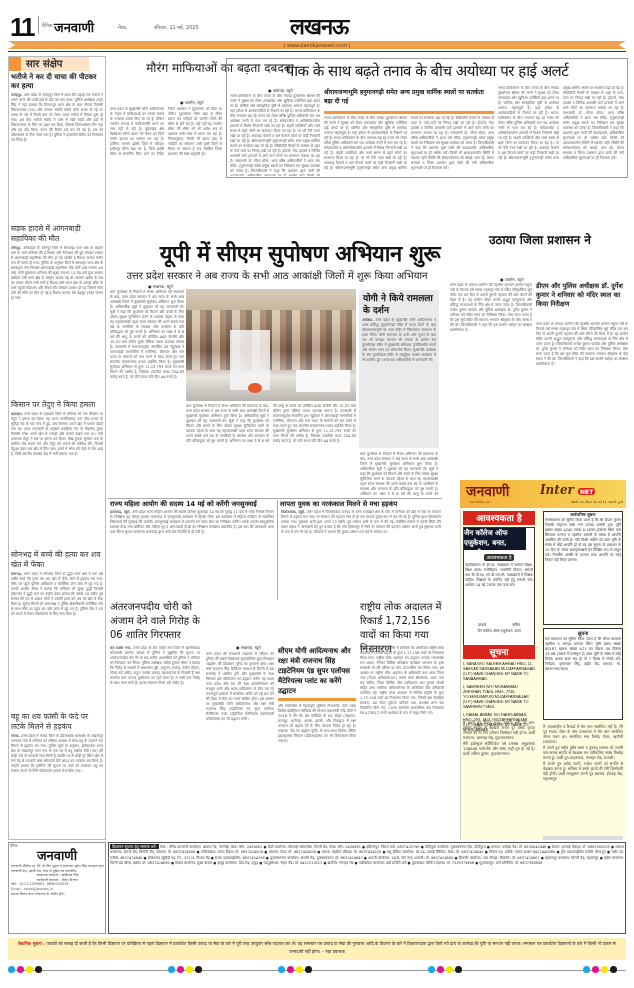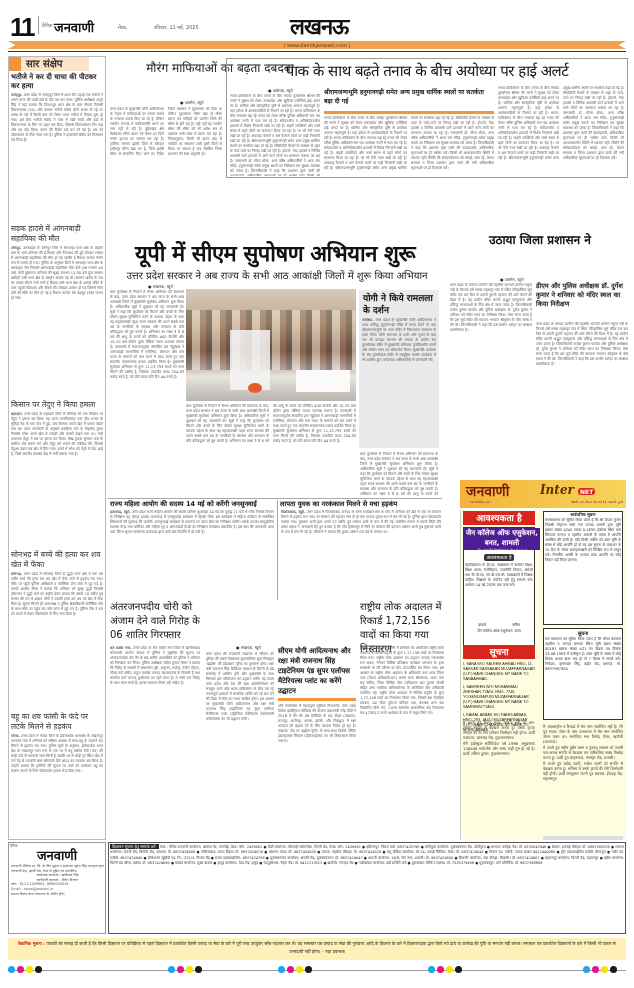--- a/index.html
+++ b/index.html
@@ -26,21 +26,21 @@
 #sar-title{left:26px;top:57px;font:bold 10px "DejaVu Sans",sans-serif;color:#333;line-height:14px}
 .lh{font:bold 7px "DejaVu Sans",sans-serif;color:#222;line-height:9px}
 .lh2{font:7.5px "DejaVu Sans",sans-serif;color:#333;line-height:10px}
 
 #h-maurang{left:110px;top:58px;width:220px;text-align:center;font:9.5px "DejaVu Sans",sans-serif;color:#222;line-height:20px}
 #h-maurang b{display:block;font-weight:normal;font-size:12px}
 #box-ayodhya{left:226px;top:58px;width:402px;height:120px;border:1px solid #999}
 #h-ayodhya{left:228px;top:59px;width:398px;text-align:center;font:15px "DejaVu Sans",sans-serif;color:#111;line-height:24px;letter-spacing:-0.5px}
 #sub-ayodhya{left:324px;top:87px;width:168px;font:bold 6.2px "DejaVu Sans",sans-serif;color:#222;line-height:9px}
 #bar-ayodhya{left:324px;top:111px;width:170px;height:3px;background:#f2953b}
-#h-yoga{left:110px;top:240px;width:330px;text-align:center;font:bold 22px "DejaVu Sans",sans-serif;color:#111;line-height:28px;letter-spacing:-0.5px}
+#h-yoga{left:110px;top:240px;width:330px;text-align:right;font:bold 22px "DejaVu Sans",sans-serif;color:#111;line-height:28px;letter-spacing:-0.5px}
 #sub-yoga{left:112px;top:270px;width:330px;text-align:center;font:10px "DejaVu Sans",sans-serif;color:#222;line-height:12px}
 #h-surya{left:450px;top:232px;width:180px;text-align:center;font:bold 12px "DejaVu Sans",sans-serif;color:#111;line-height:17px}
 #sub-surya{left:536px;top:282px;width:94px;font:bold 6.5px "DejaVu Sans",sans-serif;color:#222;line-height:9px}
 #photo{left:186px;top:289px;width:170px;height:112px;background:linear-gradient(180deg,#d5cbbc 0%,#c2a98c 30%,#8b6a52 55%,#e8e4df 78%,#b9b4ae 100%)}
 #photo-people{left:186px;top:310px;width:170px;height:60px;background:repeating-linear-gradient(90deg,rgba(40,30,30,.35) 0 6px,rgba(250,240,230,.4) 6px 14px,rgba(120,80,60,.3) 14px 20px)}
 #photo-cloth{left:230px;top:330px;width:40px;height:60px;background:#f4f4f4;opacity:.85}
 #photo-cloth2{left:296px;top:370px;width:54px;height:22px;background:#fafafa}
 #photo-flower{left:248px;top:383px;width:14px;height:10px;background:#e85a2a;border-radius:50%}
 #yogi-box{left:359px;top:290px;width:80px;height:158px;background:#eaeaea}
 #yogi-title{left:363px;top:292px;width:76px;font:bold 9px "DejaVu Sans",sans-serif;color:#111;line-height:12px}
@@ -57,21 +57,21 @@
 #h-theft{left:110px;top:600px;width:92px}
 #h-brahmos{left:206px;top:598px;width:150px;text-align:center;font:14px "DejaVu Sans",sans-serif;line-height:22px;color:#111}
 #h-lokadalat{left:360px;top:600px;width:84px}
 #cm-title{left:278px;top:646px;width:78px;font:bold 7px "DejaVu Sans",sans-serif;color:#111;line-height:10px}
 #cm-bar{left:278px;top:698px;width:78px;height:3px;background:#f2953b}
 
 #cls-wrap{left:460px;top:510px;width:166px;height:330px;background:#fffde0;border-left:1px solid #ccc}
 .red-band{background:#d9261c;color:#fff;text-align:center;font:bold 9px "DejaVu Sans",sans-serif;line-height:14px}
 #ad-need{left:463px;top:511px;width:72px}
 #ad-jain{left:463px;top:527px;width:72px;height:130px;border:1px solid #333;background:#fff}
-#ad-jain-head{left:464px;top:528px;width:76px;height:22px;background:#4c1d95;color:#fff;text-align:center;font:bold 7px "DejaVu Sans",sans-serif;line-height:10px}
+#ad-jain-head{left:464px;top:528px;width:62px;height:22px;background:#0f172a;color:#fff;font:bold 7px "DejaVu Sans",sans-serif;line-height:10px}
 #ad-jain-pill{left:484px;top:554px;width:30px;height:7px;background:#333;color:#fff;font-size:5px;line-height:7px;text-align:center;border-radius:2px}
 #ad-suchna{left:463px;top:645px;width:72px}
 #ad-name-list{left:463px;top:662px;width:72px;font:3.8px "Liberation Sans",sans-serif;color:#222;line-height:5px;text-transform:uppercase}
 #ad-name-list p{margin-bottom:3px}
 #notice1{left:543px;top:511px;width:80px;height:114px;border:1px solid #333;background:#fff}
 #notice1-title{left:543px;top:512px;width:80px;text-align:center;font:bold 4px "DejaVu Sans",sans-serif;color:#111}
 #notice2{left:543px;top:628px;width:80px;height:92px;border:1px solid #333;background:#fff}
 #notice2-title{left:543px;top:630px;width:80px;text-align:center;font:bold 5px "DejaVu Sans",sans-serif;color:#111}
 #cls-filler{left:543px;top:836px;width:80px;height:4px;background:#ddd}
 

